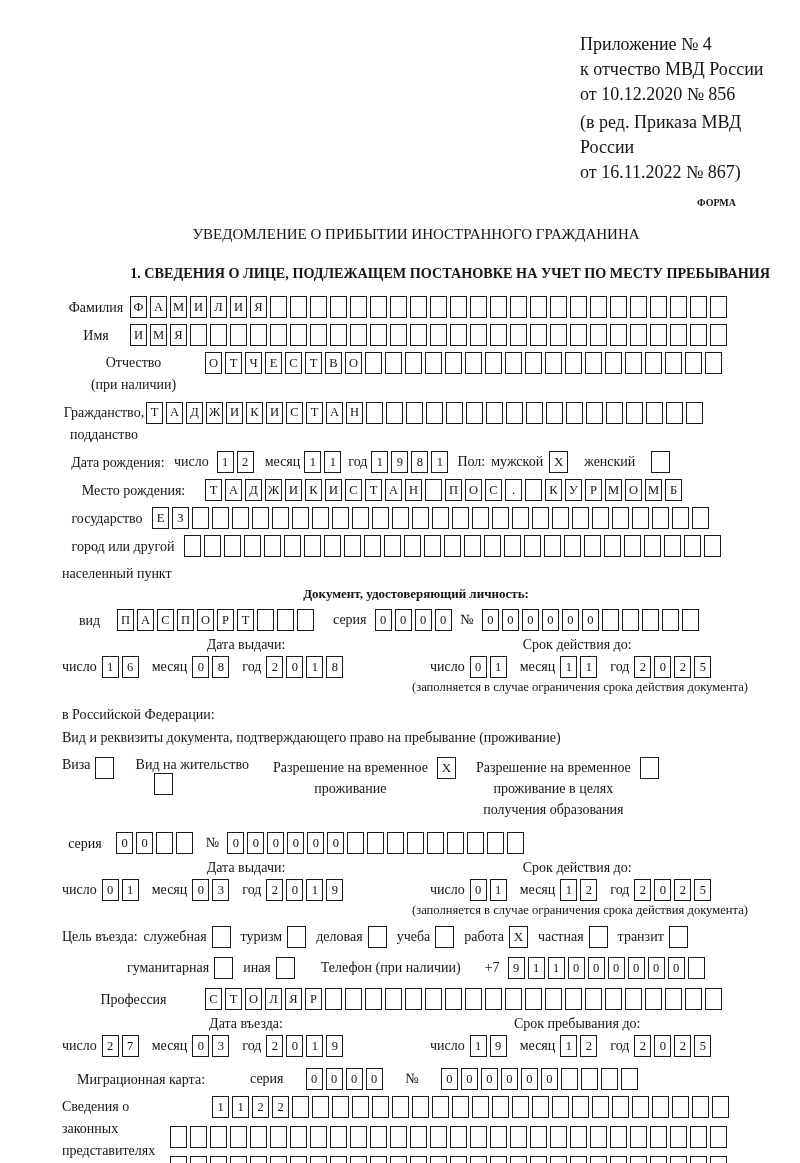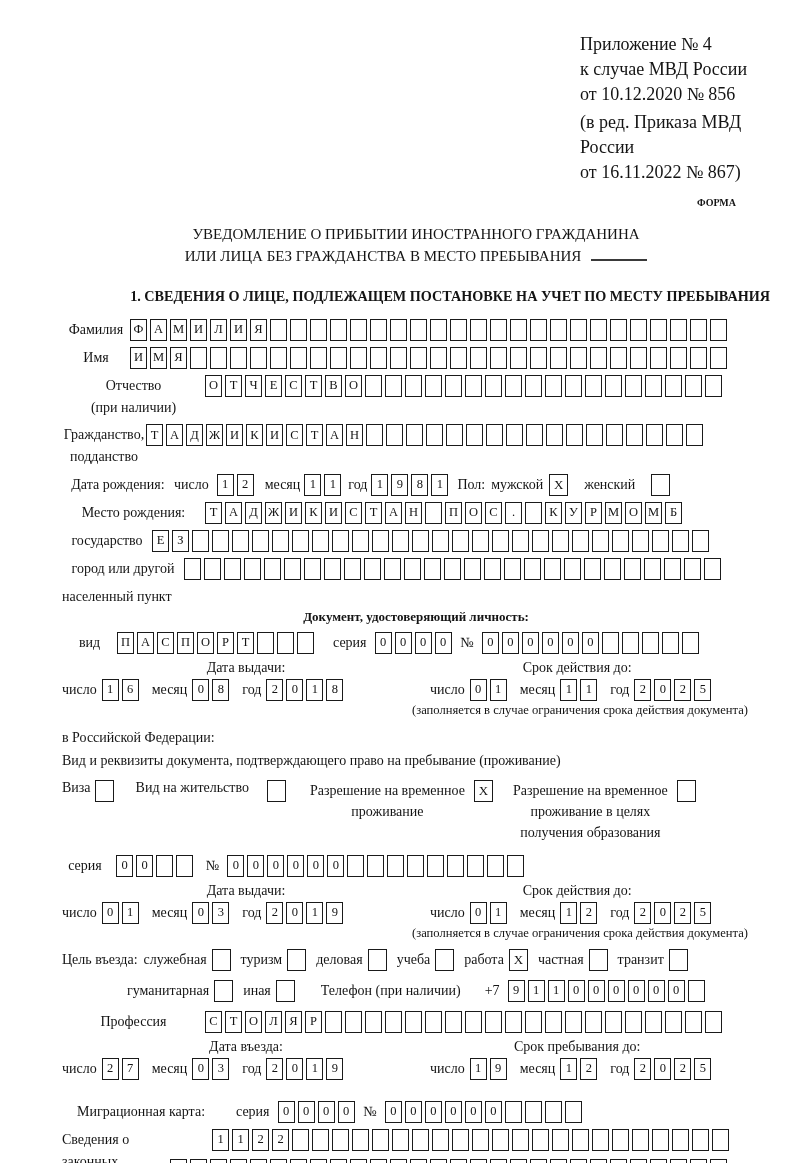--- a/index.html
+++ b/index.html
@@ -69,33 +69,32 @@
   .rep-shift { margin-left:-42px; }
   .repfoot { font-size:12.8px; margin-top:2px; text-align:center; }
 </style>
 </head>
 <body>
 
 <div class="page">
 
   <div class="annex">
     <div>Приложение № 4</div>
-    <div>к случае МВД России</div>
+    <div>к отчество МВД России</div>
     <div>от 10.12.2020 № 856</div>
     <div class="amend">
       <div>(в ред. Приказа МВД России</div>
       <div>от 16.11.2022 № 867)</div>
     </div>
   </div>
 
   <div class="forma">ФОРМА</div>
 
   <div class="title">
     <div>УВЕДОМЛЕНИЕ О ПРИБЫТИИ ИНОСТРАННОГО ГРАЖДАНИНА</div>
-    <div><span>ИЛИ ЛИЦА БЕЗ ГРАЖДАНСТВА В МЕСТО ПРЕБЫВАНИЯ</span><span class="u-line"></span></div>
   </div>
 
   <div class="sec1">1. СВЕДЕНИЯ О ЛИЦЕ, ПОДЛЕЖАЩЕМ ПОСТАНОВКЕ НА УЧЕТ ПО МЕСТУ ПРЕБЫВАНИЯ</div>
 
   <div class="frow">
     <span class="flabel w68">Фамилия</span>
     <span class="boxes">
         <span class="bx">Ф</span>
         <span class="bx">А</span>
         <span class="bx">М</span>
@@ -453,21 +452,21 @@
   <div class="intro">
     <div>в Российской Федерации:</div>
     <div>Вид и реквизиты документа, подтверждающего право на пребывание (проживание)</div>
   </div>
 
   <div class="optrow">
     <div class="opt">
       <span>Виза</span>
       <span class="cb" style="margin-left:4px;"></span>
     </div>
-    <div class="opt" style="margin-left:22px;">
+    <div class="opt" style="margin-left:22px;flex-direction:column;">
       <span>Вид на жительство</span>
       <span class="cb" style="margin-left:18px;"></span>
     </div>
     <div class="opt" style="margin-left:24px;">
       <span class="optlbl">
         <div>Разрешение на временное</div>
         <div>проживание</div>
       </span>
       <span class="cb">X</span>
     </div>
@@ -668,21 +667,21 @@
         <span class="boxes">
             <span class="bx">2</span>
             <span class="bx">0</span>
             <span class="bx">2</span>
             <span class="bx">5</span>
           </span>
       </div>
     </div>
   </div>
 
-  <div class="frow" style="margin-top:21px;">
+  <div class="frow" style="margin-top:11px;gap:14px;">
     <span class="flabel" style="width:158px;">Миграционная карта:</span>
     <span class="gap8 ml16">серия</span>
     <span class="boxes">
         <span class="bx">0</span>
         <span class="bx">0</span>
         <span class="bx">0</span>
         <span class="bx">0</span>
       </span>
     <span class="ml6 gap8">№</span>
     <span class="boxes">

